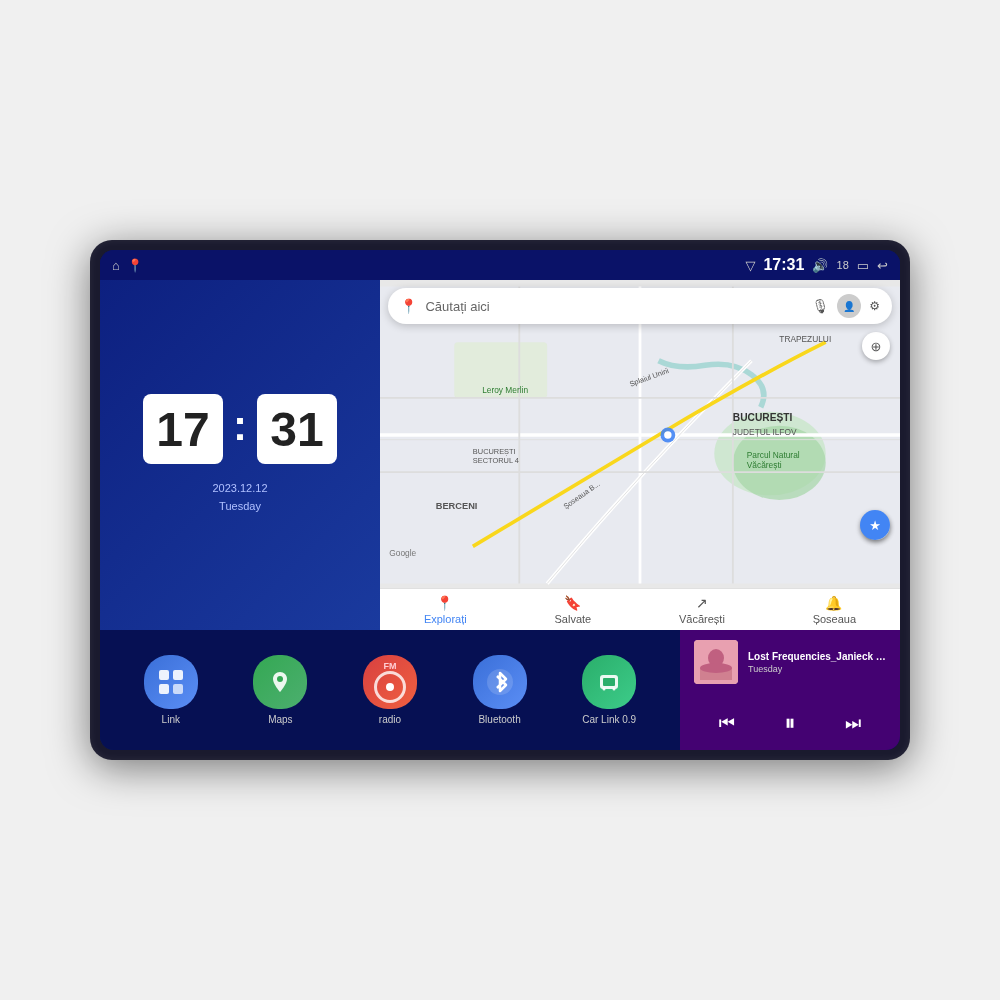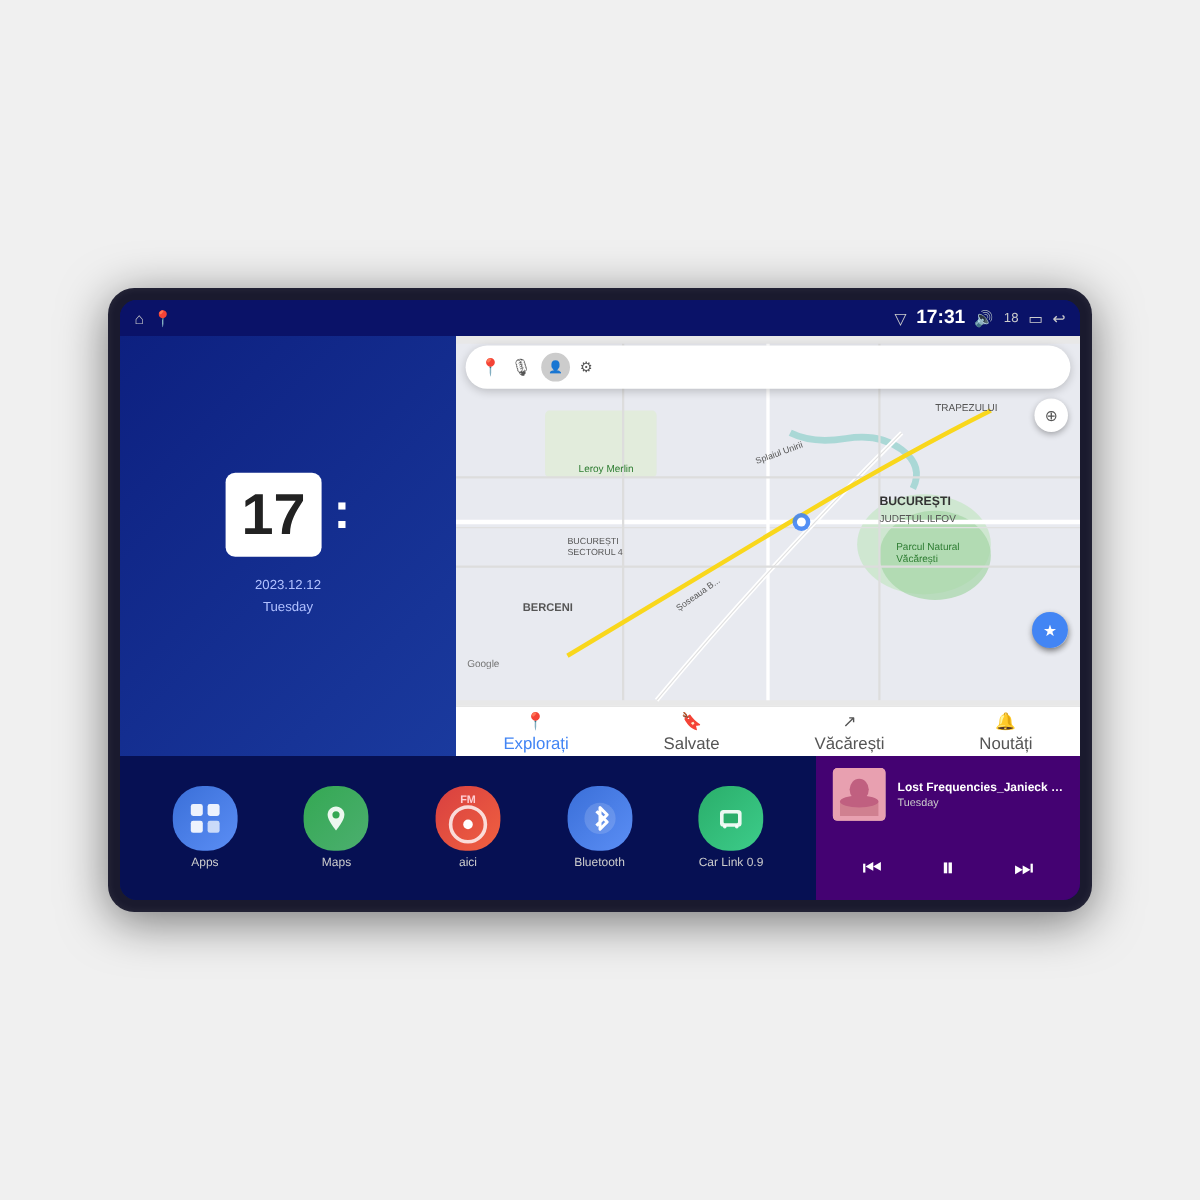--- a/index.html
+++ b/index.html
@@ -218,21 +218,21 @@
       gap: 2px;
       cursor: pointer;
     }
 
     .map-nav-icon {
       font-size: 14px;
       color: #4285F4;
     }
 
     .map-nav-label {
-      font-size: 14px;
+      font-size: 11px;
       color: #4285F4;
     }
 
     
     .bottom-section {
       height: 120px;
       display: flex;
       background: rgba(5, 15, 80, 0.9);
       flex-shrink: 0;
     }
@@ -393,31 +393,33 @@
     </div>
 
     <div class="main-content">
 
       <div class="top-section">
 
         <div class="clock-panel">
           <div class="clock-display">
             <div class="clock-digit-block">17</div>
             <div class="clock-colon">:</div>
+            <div class="clock-digit-block">31</div>
           </div>
           <div class="clock-date">
             <div>2023.12.12</div>
             <div>Tuesday</div>
           </div>
         </div>
 
         <div class="map-panel">
 
           <div class="map-search-bar">
             <span class="map-search-icon">📍</span>
+            <span class="map-search-text">Căutați aici</span>
             <span class="map-search-mic">🎙</span>
             <div class="map-search-avatar">👤</div>
             <span style="color:#555;font-size:12px;">⚙</span>
           </div>
 
           <div class="map-bg">
             <svg class="map-svg" viewBox="0 0 560 320" xmlns="http://www.w3.org/2000/svg">
 
               <rect width="560" height="320" fill="#e8eaf0"></rect>
 
@@ -478,40 +480,40 @@
             <div class="map-nav-item">
               <span class="map-nav-icon" style="color:#555;">🔖</span>
               <span class="map-nav-label" style="color:#555;">Salvate</span>
             </div>
             <div class="map-nav-item">
               <span class="map-nav-icon" style="color:#555;">↗</span>
               <span class="map-nav-label" style="color:#555;">Văcărești</span>
             </div>
             <div class="map-nav-item">
               <span class="map-nav-icon" style="color:#555;">🔔</span>
-              <span class="map-nav-label" style="color:#555;">Noutăți</span>
+              <span class="map-nav-label" style="color:#555;">Șoseaua</span>
             </div>
           </div>
         </div>
       </div>
 
       <div class="bottom-section">
 
         <div class="apps-area">
 
           <div class="app-item">
             <div class="app-icon apps">
               <svg width="28" height="28" viewBox="0 0 28 28">
                 <rect x="2" y="2" width="10" height="10" rx="2" fill="rgba(255,255,255,0.9)"></rect>
                 <rect x="16" y="2" width="10" height="10" rx="2" fill="rgba(255,255,255,0.9)"></rect>
                 <rect x="2" y="16" width="10" height="10" rx="2" fill="rgba(255,255,255,0.9)"></rect>
                 <rect x="16" y="16" width="10" height="10" rx="2" fill="rgba(255,255,255,0.7)"></rect>
               </svg>
             </div>
-            <span class="app-label">Apps</span>
+            <span class="app-label">Link</span>
           </div>
 
           <div class="app-item">
             <div class="app-icon maps">
               <svg width="28" height="28" viewBox="0 0 28 28">
                 <path d="M14,4 C10,4 7,7 7,11 C7,16 14,24 14,24 C14,24 21,16 21,11 C21,7 18,4 14,4 Z" fill="#fff" opacity="0.9"></path>
                 <circle cx="14" cy="11" r="3" fill="#34a853"></circle>
               </svg>
             </div>
             <span class="app-label">Maps</span>
@@ -519,21 +521,21 @@
 
           <div class="app-item">
             <div class="app-icon radio" style="font-size:13px;font-weight:bold;color:#fff;background:linear-gradient(135deg,#d84040,#f06040);">
               <div style="display:flex;flex-direction:column;align-items:center;">
                 <span style="font-size:9px;color:#ffcdd2;">FM</span>
                 <div style="width:32px;height:32px;border-radius:50%;border:3px solid rgba(255,255,255,0.8);display:flex;align-items:center;justify-content:center;">
                   <div style="width:8px;height:8px;background:#fff;border-radius:50%;"></div>
                 </div>
               </div>
             </div>
-            <span class="app-label">aici</span>
+            <span class="app-label">radio</span>
           </div>
 
           <div class="app-item">
             <div class="app-icon bluetooth">
               <svg width="28" height="28" viewBox="0 0 28 28">
                 <circle cx="14" cy="14" r="13" fill="rgba(255,255,255,0.15)"></circle>
                 <path d="M11,8 L20,17 L14,23 L14,5 L20,11 L11,20" stroke="#fff" stroke-width="2.5" fill="none" stroke-linejoin="round"></path>
               </svg>
             </div>
             <span class="app-label">Bluetooth</span>

